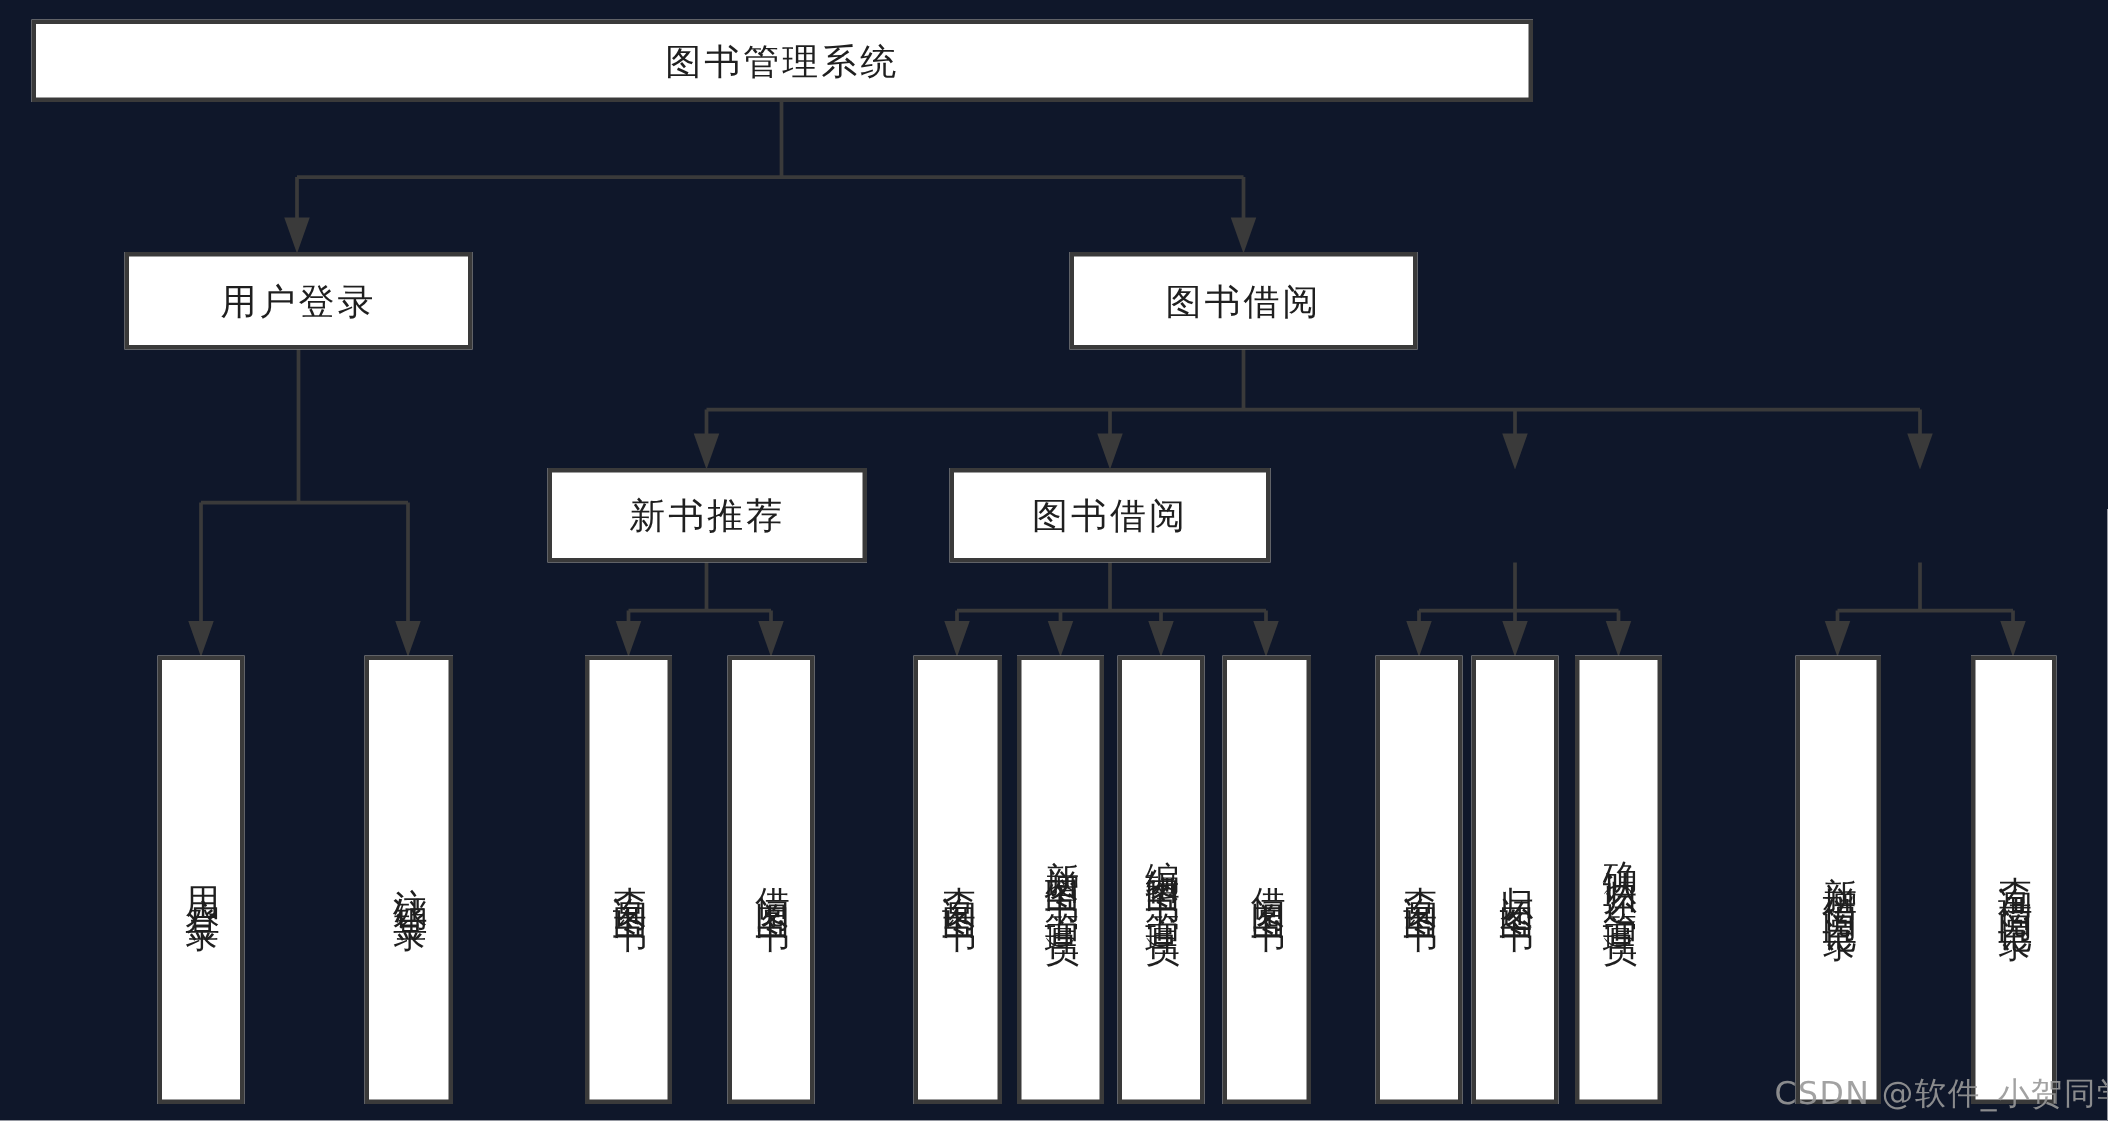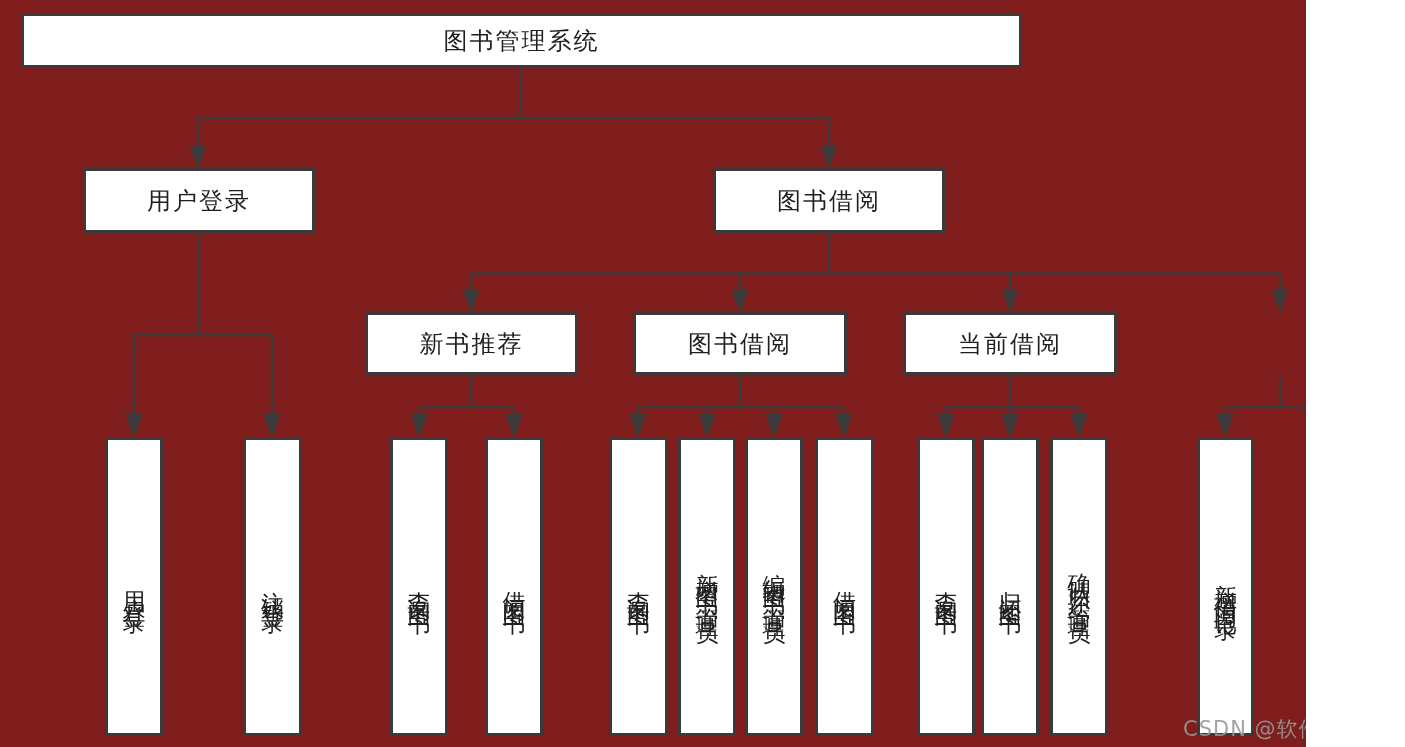--- a/index.html
+++ b/index.html
@@ -1,17 +1,17 @@
 <!DOCTYPE html>
 <html><head>
 <meta charset="utf-8">
 <style>
   html,body{margin:0;padding:0;background:#ffffff;}
   .stage{
-    position:relative;width:1306px;height:747px;background:#7f1d1d;
+    position:relative;width:1405px;height:747px;background:#0f172a;
     font-family:"DejaVu Sans","Liberation Sans",sans-serif;
     overflow:hidden;
   }
   .connectors{position:absolute;left:0;top:0;width:1405px;height:747px;}
   .box{
     position:absolute;box-sizing:border-box;
     border:3px solid #3a3a3a;background:#ffffff;
     display:flex;align-items:center;justify-content:center;
     color:#1f1f1f;z-index:2;
   }
@@ -73,21 +73,20 @@
     </g>
   </svg>
 
   <div class="box hbox root" style="left:21px;top:13px;width:1001px;height:55px">图书管理系统</div>
 
   <div class="box hbox" style="left:83px;top:168px;width:232px;height:65px">用户登录</div>
   <div class="box hbox" style="left:713px;top:168px;width:232px;height:65px">图书借阅</div>
 
   <div class="box hbox" style="left:365px;top:312px;width:213px;height:63px">新书推荐</div>
   <div class="box hbox" style="left:633px;top:312px;width:214px;height:63px">图书借阅</div>
-  <div class="box hbox" style="left:903px;top:312px;width:214px;height:63px">当前借阅</div>
 
   <div class="box vbox" style="left:105px;top:437px;width:58px;height:299px">用户登录</div>
   <div class="box vbox" style="left:243px;top:437px;width:59px;height:299px">注销登录</div>
 
   <div class="box vbox" style="left:390px;top:437px;width:58px;height:299px">查询图书</div>
   <div class="box vbox" style="left:485px;top:437px;width:58px;height:299px">借阅图书</div>
 
   <div class="box vbox" style="left:609px;top:437px;width:59px;height:299px">查询图书</div>
   <div class="box vbox" style="left:678px;top:437px;width:58px;height:299px">新增图书（管理员）</div>
   <div class="box vbox" style="left:745px;top:437px;width:58px;height:299px">编辑图书（管理员）</div>

